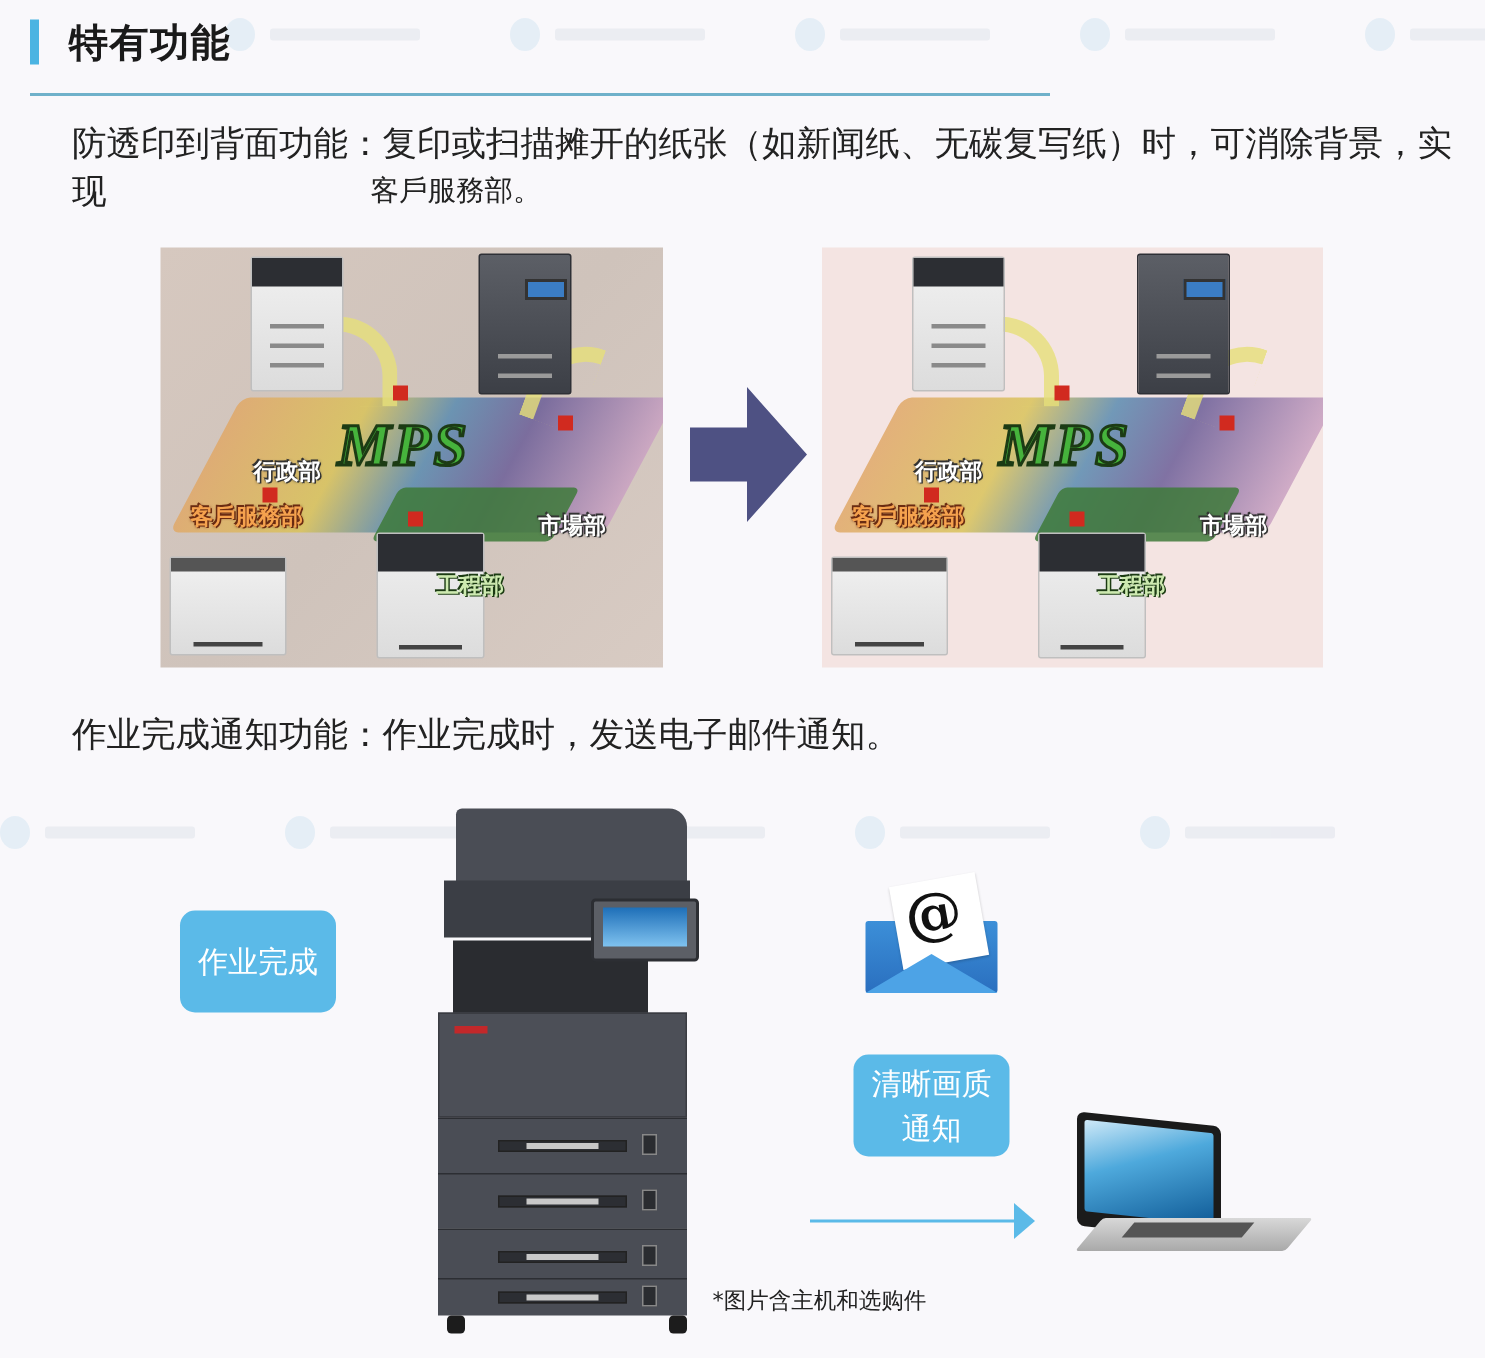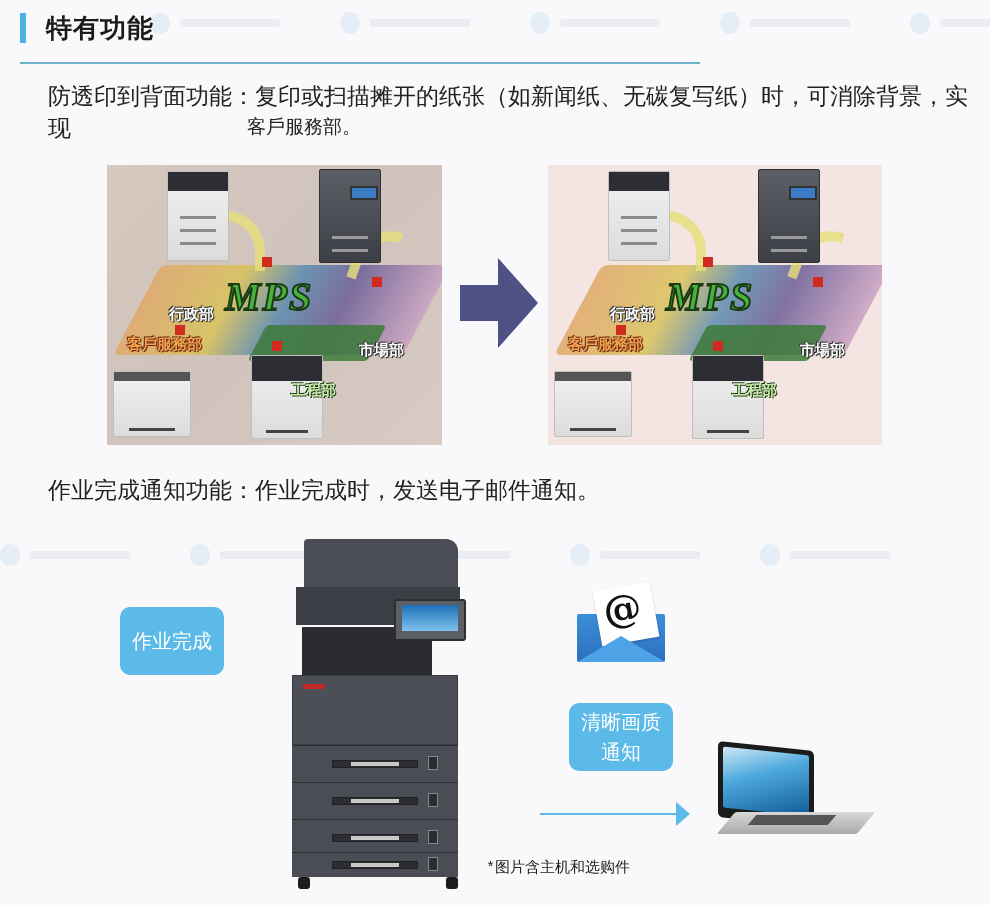--- a/index.html
+++ b/index.html
@@ -75,21 +75,21 @@
   .env-front { position: absolute; left: 8px; top: 60px; width: 0; height: 0; border-left: 44px solid transparent; border-right: 44px solid transparent; border-bottom: 26px solid #4da3e6; }
 
   .flow-arrow { position: absolute; left: 540px; top: 802px; }
 
   .laptop { position: absolute; left: 712px; top: 740px; width: 156px; height: 118px; }
   .lap-screen { position: absolute; left: 6px; top: 6px; width: 96px; height: 76px; background: #1b1b1b; border-radius: 5px; transform: skewY(6deg); }
   .lap-display { position: absolute; left: 5px; top: 5px; right: 5px; bottom: 10px; background: linear-gradient(160deg, #cfe9f8 0%, #4ea9dc 40%, #0f5a96 100%); border-radius: 2px; }
   .lap-base { position: absolute; left: 14px; top: 72px; width: 140px; height: 22px; background: linear-gradient(#d8d8d8, #a9a9a9); transform: skewX(-40deg); border-radius: 2px; }
   .lap-keys { position: absolute; left: 40px; top: 75px; width: 80px; height: 10px; background: #555; transform: skewX(-40deg); }
 
-  .footnote { position: absolute; left: 486px; top: 858px; font-size: 15px; color: #222; font-family: Liberation Mono, monospace; }
+  .footnote { position: absolute; left: 475px; top: 858px; font-size: 15px; color: #222; }
 </style>
 </head>
 <body>
 
 <div class="wm-row" style="top:8px;">
   <div class="wm">
       <div class="wm-logo"></div>
       <div class="wm-text"></div>
     </div>
   <div class="wm">

